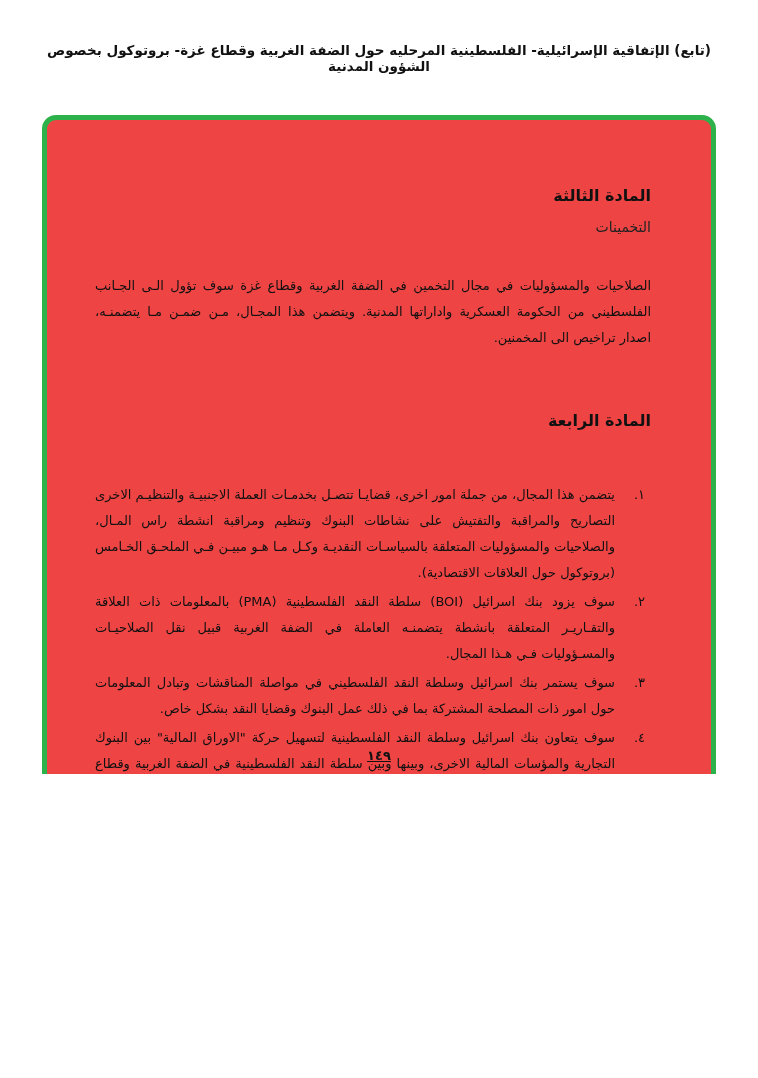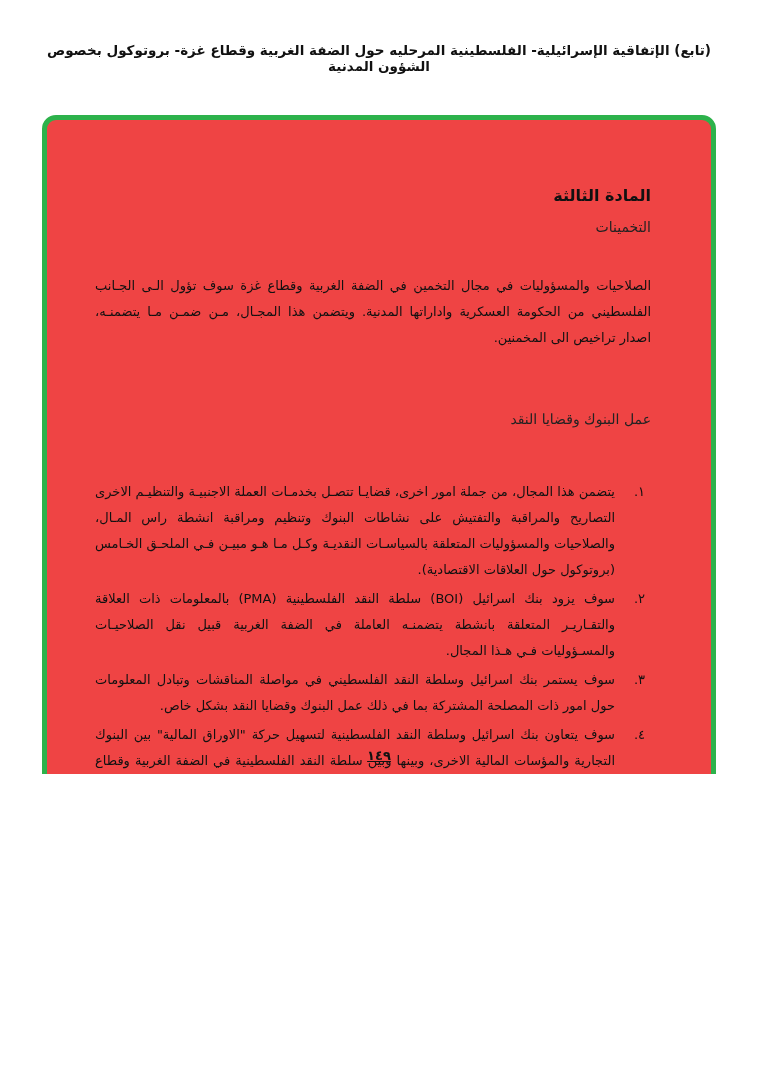--- a/index.html
+++ b/index.html
@@ -120,21 +120,21 @@
 
   <div class="frame">
 
     <section>
       <h2 class="article-title">المادة الثالثة</h2>
       <div class="article-subtitle">التخمينات</div>
       <p class="article-paragraph">الصلاحيات والمسؤوليات في مجال التخمين في الضفة الغربية وقطاع غزة سوف تؤول الـى الجـانب الفلسطيني من الحكومة العسكرية واداراتها المدنية. ويتضمن هذا المجـال، مـن ضمـن مـا يتضمنـه، اصدار تراخيص الى المخمنين.</p>
     </section>
 
     <section class="article-four">
-      <div class="article-subtitle serif">عمل البنوك وقضايا النقد</div>
+      <h2 class="article-title">المادة الرابعة</h2>
 
       <div class="items">
         <div class="item">
           <span class="num">١.</span>
           <span class="txt">يتضمن هذا المجال، من جملة امور اخرى، قضايـا تتصـل بخدمـات العملة الاجنبيـة والتنظيـم الاخرى التصاريح والمراقبة والتفتيش على نشاطات البنوك وتنظيم ومراقبة انشطة راس المـال، والصلاحيات والمسؤوليات المتعلقة بالسياسـات النقديـة وكـل مـا هـو مبيـن فـي الملحـق الخـامس (بروتوكول حول العلاقات الاقتصادية).</span>
         </div>
         <div class="item">
           <span class="num">٢.</span>
           <span class="txt">سوف يزود بنك اسرائيل (BOI) سلطة النقد الفلسطينية (PMA) بالمعلومات ذات العلاقة والتقـاريـر المتعلقة بانشطة يتضمنـه العاملة في الضفة الغربية قبيل نقل الصلاحيـات والمسـؤوليات فـي هـذا المجال.</span>
         </div>

